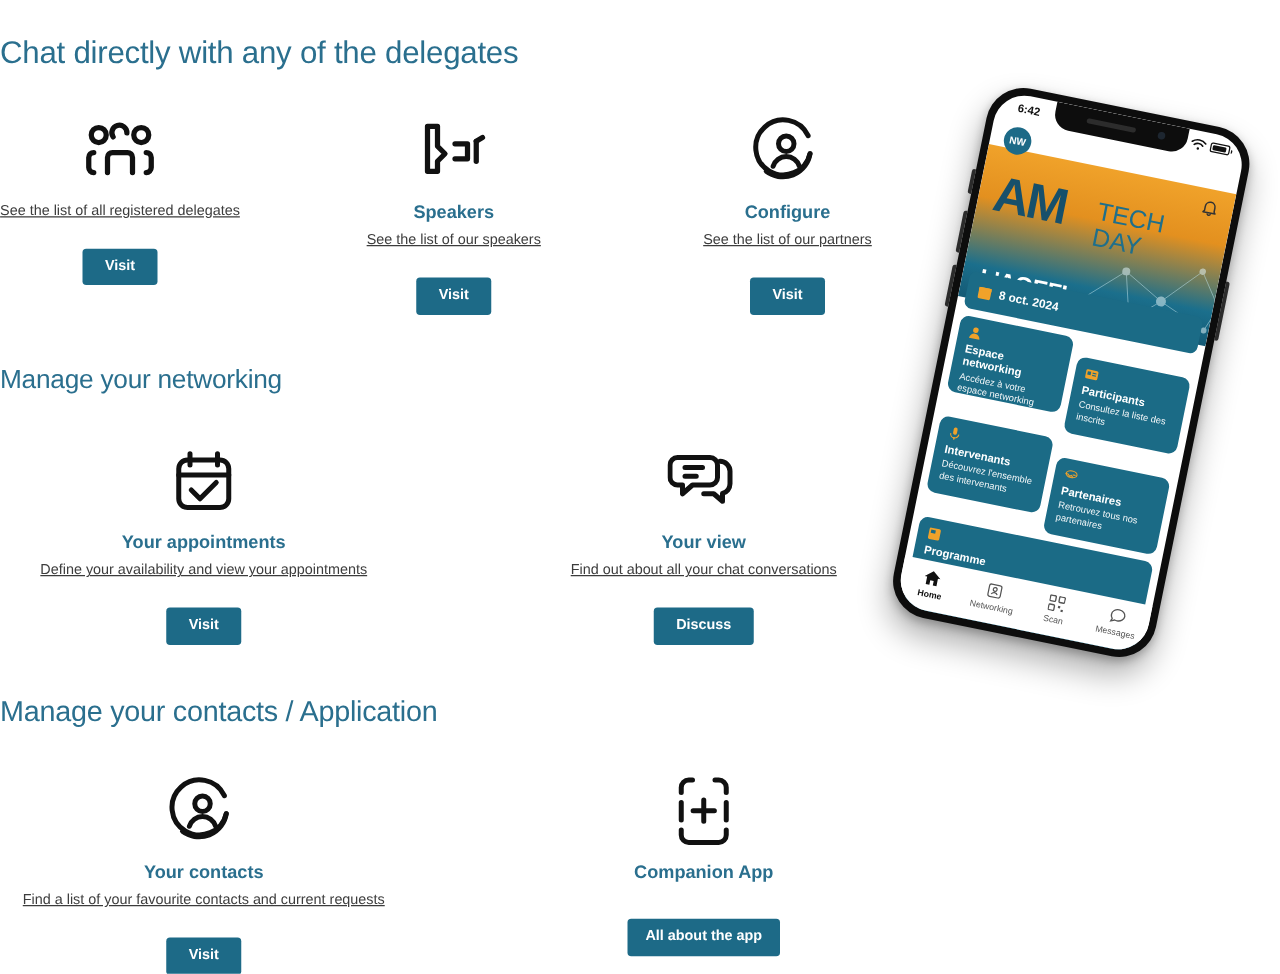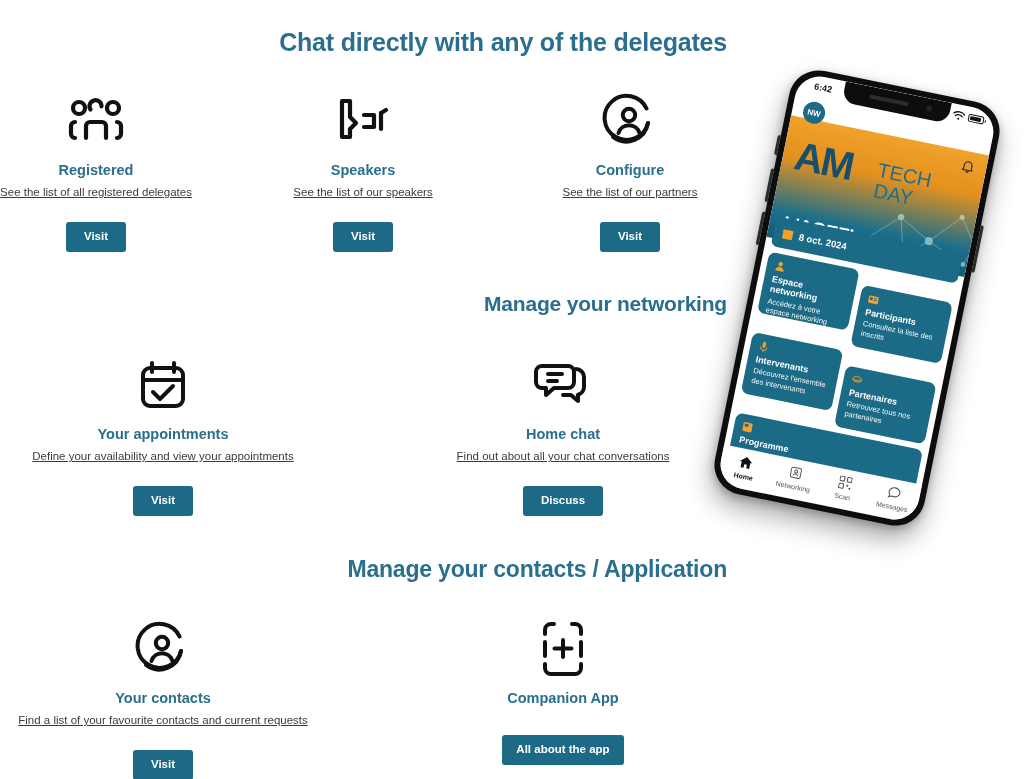--- a/index.html
+++ b/index.html
@@ -16,23 +16,23 @@
     width: 1024px;
     height: 779px;
     background: #ffffff;
   }
 
   
   .section-title {
     position: absolute;
     width: 727px;
     left: 0;
-    text-align: right;
+    text-align: left;
     color: #2a6f8e;
-    font-weight: bold;
+    font-weight: normal;
     letter-spacing: -0.2px;
   }
   #title-1 { top: 28px;  font-size: 25px; }
   #title-2 { top: 292px; font-size: 21px; }
   #title-3 { top: 556px; font-size: 23px; }
 
   
   .card {
     position: absolute;
     text-align: center;
@@ -326,21 +326,20 @@
     <div class="card-icon">
       <svg width="60" height="50" viewBox="0 0 60 50" fill="none" stroke="#111" stroke-width="4.2" stroke-linecap="round">
         <circle cx="13" cy="12" r="6"></circle>
         <path d="M24.5 13.5a6 6 0 1 1 11 -3.2"></path>
         <circle cx="47" cy="12" r="6"></circle>
         <path d="M9 26 a4 4 0 0 0 -4 4 v8 a4 4 0 0 0 4 4"></path>
         <path d="M20 42 v-12 a4 4 0 0 1 4 -4 h12 a4 4 0 0 1 4 4 v12"></path>
         <path d="M51 26 a4 4 0 0 1 4 4 v8 a4 4 0 0 1 -4 4"></path>
       </svg>
     </div>
-    <div class="card-title">Registered</div>
     <div class="card-desc">See the list of all registered delegates</div>
     <button class="btn">Visit</button>
   </div>
 
   <div class="card" id="card-speakers">
     <div class="card-icon">
       <svg width="62" height="52" viewBox="0 0 62 52" fill="none" stroke="#111" stroke-width="4.2" stroke-linecap="round" stroke-linejoin="round">
         <path d="M10 6 h8 v16 l6 6 -6 6 v8 h-8 z"></path>
         <path d="M32 20 h10 v12 h-10"></path>
         <path d="M49 18 v16"></path>
@@ -383,21 +382,21 @@
   </div>
 
   <div class="card" id="card-chat">
     <div class="card-icon">
       <svg width="58" height="50" viewBox="0 0 58 50" fill="none" stroke="#111" stroke-width="4" stroke-linecap="round" stroke-linejoin="round">
         <path d="M8 6 h26 a6 6 0 0 1 6 6 v10 a6 6 0 0 1 -6 6 h-14 l-8 7 v-7 h-4 a6 6 0 0 1 -6 -6 v-10 a6 6 0 0 1 6 -6 z"></path>
         <path d="M14 14 h14 M14 21 h9"></path>
         <path d="M42 9 a8 8 0 0 1 8 8 v10 a8 8 0 0 1 -6 7.7 v6.3 l-7 -6 h-8"></path>
       </svg>
     </div>
-    <div class="card-title">Home chat</div>
+    <div class="card-title">Your view</div>
     <div class="card-desc">Find out about all your chat conversations</div>
     <button class="btn">Discuss</button>
   </div>
 
   <div class="section-title" id="title-3">Manage your contacts / Application</div>
 
   <div class="card" id="card-contacts">
     <div class="card-icon">
       <svg width="56" height="56" viewBox="0 0 56 56" fill="none" stroke="#111" stroke-width="4" stroke-linecap="round">
         <path d="M44.5 15.5 A22 22 0 1 0 46 30"></path>

